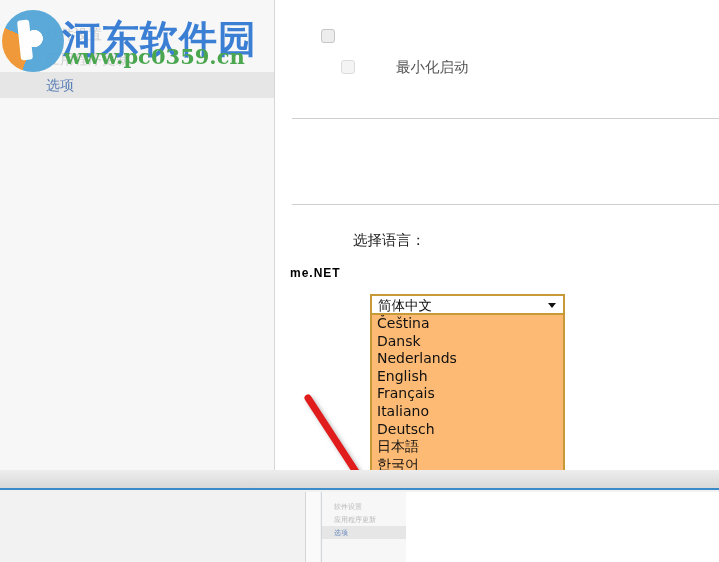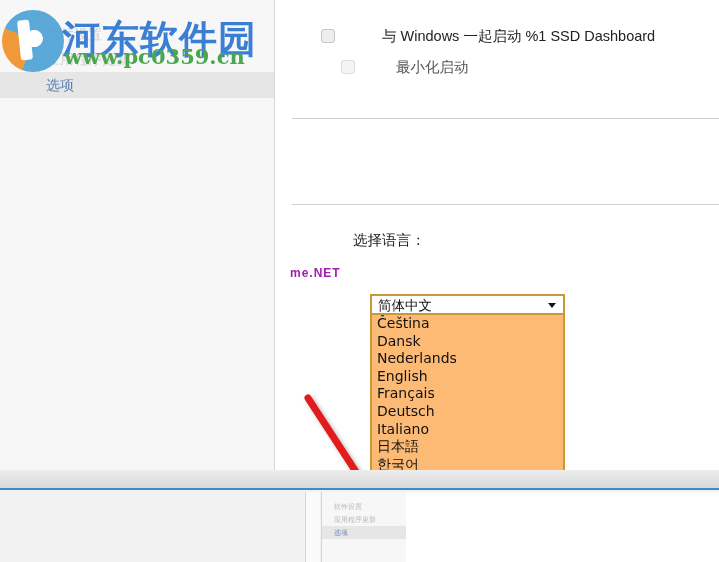--- a/index.html
+++ b/index.html
@@ -80,21 +80,21 @@
   }
   #wm-url{
     position:absolute;left:64px;top:44px;
     font-size:21px;font-weight:bold;color:#4aa64f;
     white-space:nowrap;
     font-family:"DejaVu Serif","Liberation Serif",serif;
     text-align:center;
   }
   #wm-net{
     position:absolute;left:290px;top:266px;
-    font-size:12px;font-weight:bold;color:#a21caf;
+    font-size:12px;font-weight:bold;color:#000000;
     letter-spacing:1px;white-space:nowrap;
   }
   
   #combo{
     position:absolute;left:370px;top:294px;width:195px;height:21px;
     box-sizing:border-box;border:2px solid #c79a37;background:#fff;
   }
   #combo-value{
     position:absolute;left:6px;top:1px;font-size:13.5px;color:#111;
     line-height:17px;white-space:nowrap;
@@ -164,21 +164,20 @@
     </div>
     <div class="side-item s2">
       <span>选项</span>
     </div>
   </div>
 
   <div id="content">
 
     <div class="chk-row" id="row-autostart">
       <span class="chkbox"></span>
-      <span class="chk-label">与 Windows 一起启动 %1 SSD Dashboard</span>
     </div>
 
     <div class="chk-row" id="row-minimized">
       <span class="chkbox dim"></span>
       <span class="chk-label dim">最小化启动</span>
     </div>
 
     <div class="hr" id="hr1"></div>
 
 
@@ -197,22 +196,22 @@
   <span id="combo-value">简体中文</span>
   <span id="combo-arrow"></span>
 </div>
 
 <div id="dropdown">
     <div class="opt">Čeština</div>
     <div class="opt">Dansk</div>
     <div class="opt">Nederlands</div>
     <div class="opt">English</div>
     <div class="opt">Français</div>
+    <div class="opt">Italiano</div>
     <div class="opt">Deutsch</div>
-    <div class="opt">Italiano</div>
     <div class="opt">日本語</div>
     <div class="opt">한국어</div>
     <div class="opt">Polski</div>
     <div class="opt">Português</div>
     <div class="opt">Русский</div>
     <div class="opt sel">简体中文</div>
     <div class="opt">Español</div>
     <div class="opt">Svenskt</div>
   </div>
 

